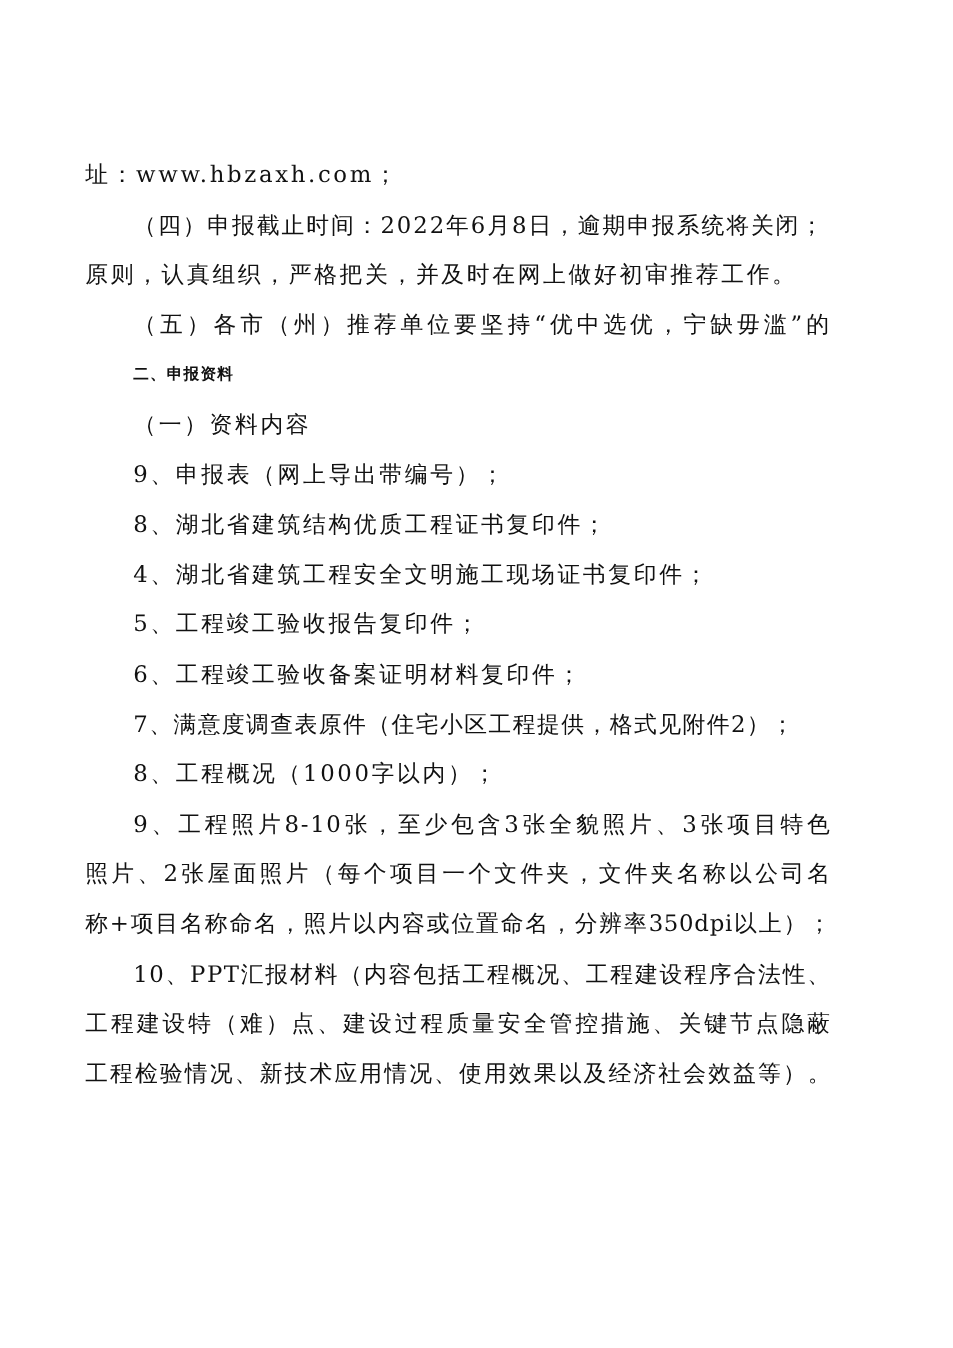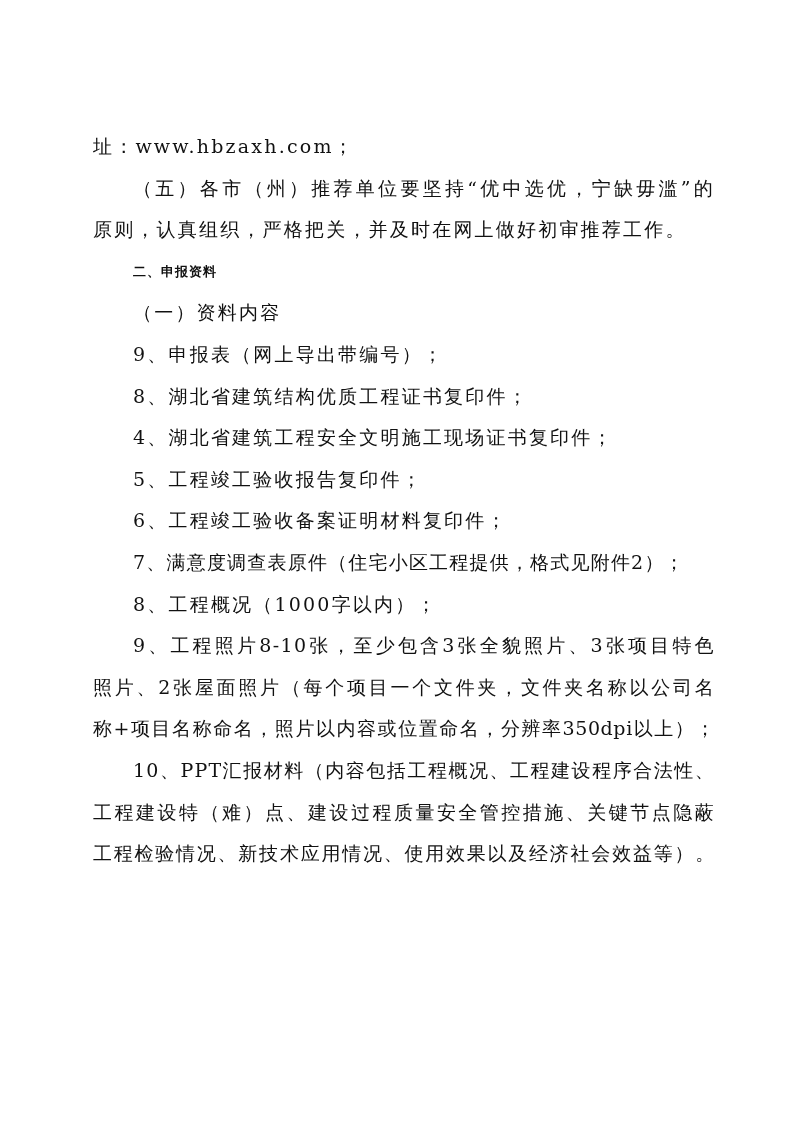--- a/index.html
+++ b/index.html
@@ -10,21 +10,21 @@
     body {
       width: 794px;
       height: 1123px;
       position: relative;
       overflow: hidden;
       font-family: "DejaVu Serif", "Liberation Serif", serif;
       color: #111111;
     }
     .page {
       position: absolute;
-      left: 93px;
+      left: 71px;
       top: 126px;
       width: 622px;
     }
     .line {
       font-size: 19px;
       line-height: 41.6px;
       height: 41.6px;
       white-space: nowrap;
       letter-spacing: 2.2px;
     }
@@ -42,23 +42,24 @@
       letter-spacing: 1px;
       text-indent: 40px;
     }
   </style>
 </head>
 <body>
 
 <div class="page">
   <div class="line justify" style="text-align-last:left;">址：www.hbzaxh.com；</div>
 
+  <div class="line indent" style="letter-spacing:1.6px;">（四）申报截止时间：2022年6月8日，逾期申报系统将关闭；</div>
 
+  <div class="line">原则，认真组织，严格把关，并及时在网上做好初审推荐工作。</div>
   <div class="line indent justify">（五）各市（州）推荐单位要坚持“优中选优，宁缺毋滥”的</div>
-  <div class="line">原则，认真组织，严格把关，并及时在网上做好初审推荐工作。</div>
 
   <div class="heading">二、申报资料</div>
 
   <div class="line indent">（一）资料内容</div>
 
   <div class="line indent">9、申报表（网上导出带编号）；</div>
   <div class="line indent">8、湖北省建筑结构优质工程证书复印件；</div>
   <div class="line indent">4、湖北省建筑工程安全文明施工现场证书复印件；</div>
   <div class="line indent">5、工程竣工验收报告复印件；</div>
   <div class="line indent">6、工程竣工验收备案证明材料复印件；</div>

